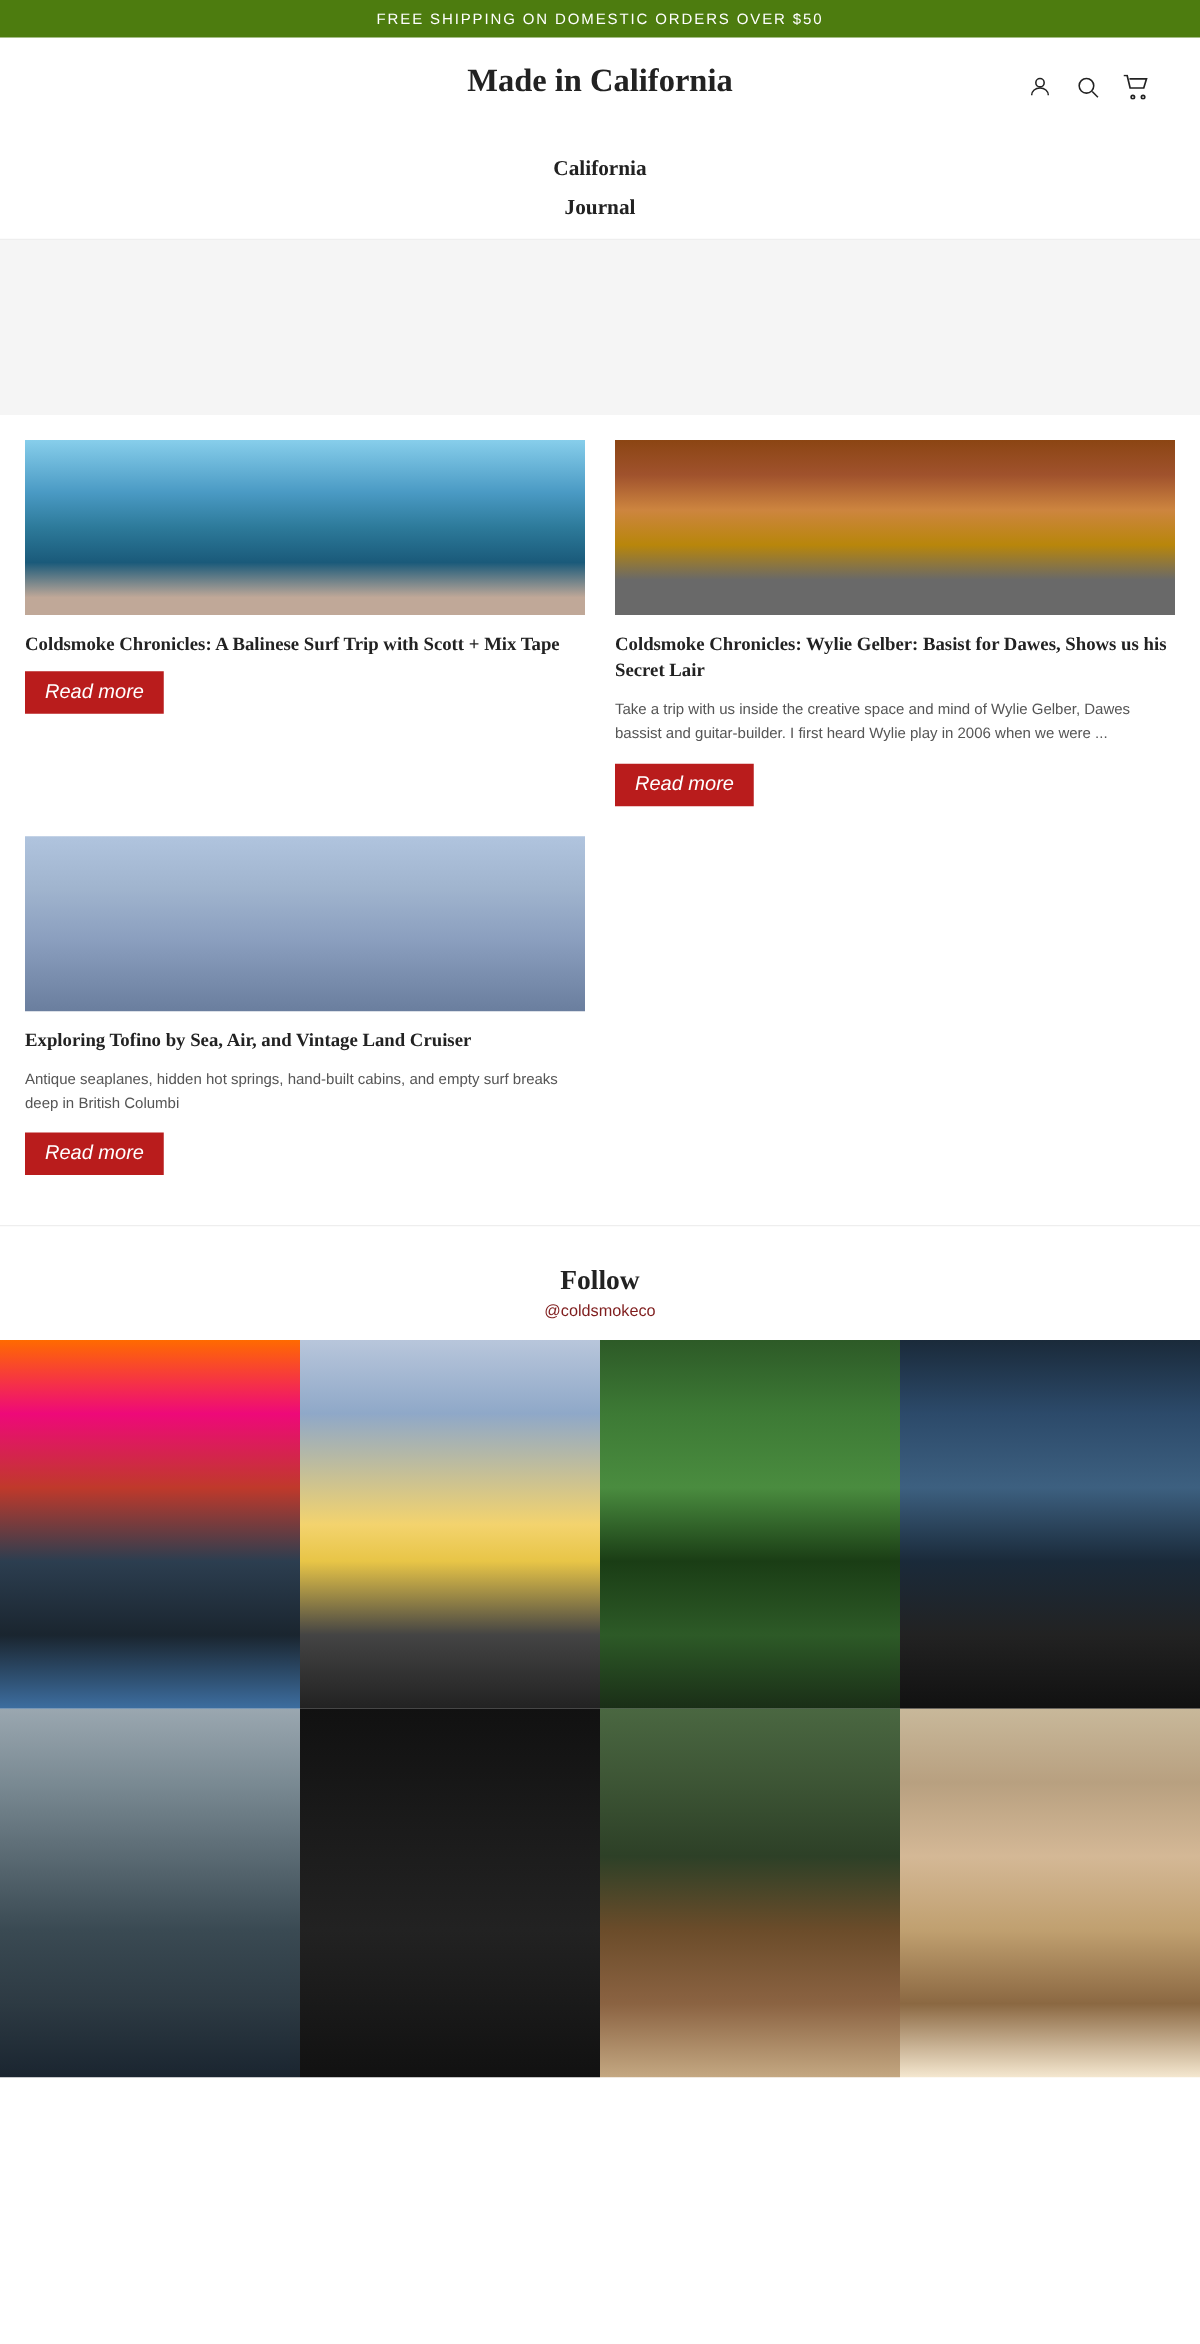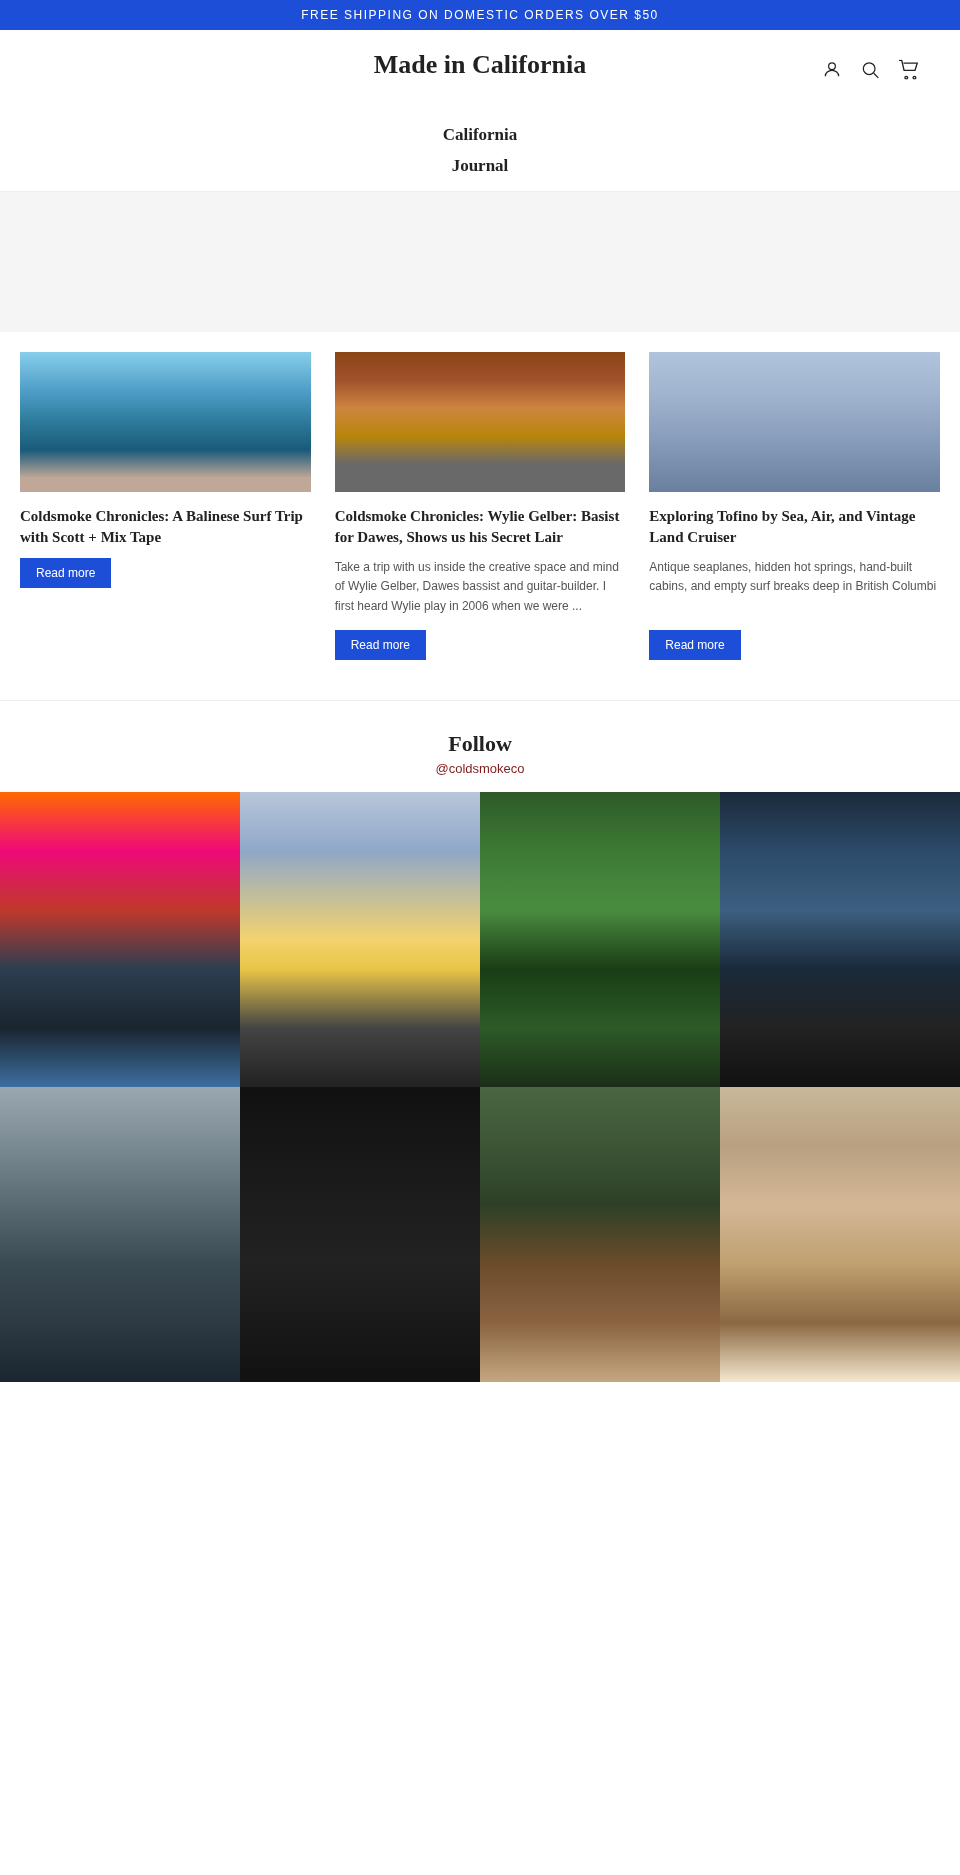--- a/index.html
+++ b/index.html
@@ -1,20 +1,20 @@
 <!DOCTYPE html>
 <html><head>
   <meta charset="utf-8">
   <style>
     * { margin: 0; padding: 0; box-sizing: border-box; }
     body { font-family: Georgia, 'Times New Roman', serif; background: #fff; color: #222; width: 960px; }
 
     
     .announcement-bar {
-      background: #1d4ed8;
+      background: #4d7c0f;
       color: #fff;
       text-align: center;
       padding: 8px 16px;
       font-size: 12px;
       letter-spacing: 1.5px;
       font-family: Arial, sans-serif;
       text-transform: uppercase;
     }
 
     
@@ -72,21 +72,21 @@
       height: 140px;
       background: #f5f5f5;
     }
 
     
     .blog-section {
       padding: 20px 20px 40px;
     }
     .blog-grid {
       display: grid;
-      grid-template-columns: repeat(3, 1fr);
+      grid-template-columns: repeat(2, 1fr);
       gap: 24px;
     }
     .blog-card {
       display: flex;
       flex-direction: column;
     }
     .blog-image {
       width: 100%;
       height: 140px;
       background: #ccc;
@@ -103,29 +103,30 @@
     .blog-excerpt {
       font-size: 12px;
       color: #555;
       line-height: 1.6;
       font-family: Arial, sans-serif;
       margin-bottom: 14px;
       flex: 1;
     }
     .read-more-btn {
       display: inline-block;
-      background: #1d4ed8;
+      background: #b91c1c;
       color: #fff;
       padding: 8px 16px;
-      font-size: 12px;
+      font-size: 16px;
       font-family: Arial, sans-serif;
       cursor: pointer;
       border: none;
       text-decoration: none;
       width: fit-content;
+      font-style: italic;
     }
 
     
     .follow-section {
       padding: 30px 0 0;
       border-top: 1px solid #eee;
     }
     .follow-title {
       text-align: center;
       font-size: 22px;

